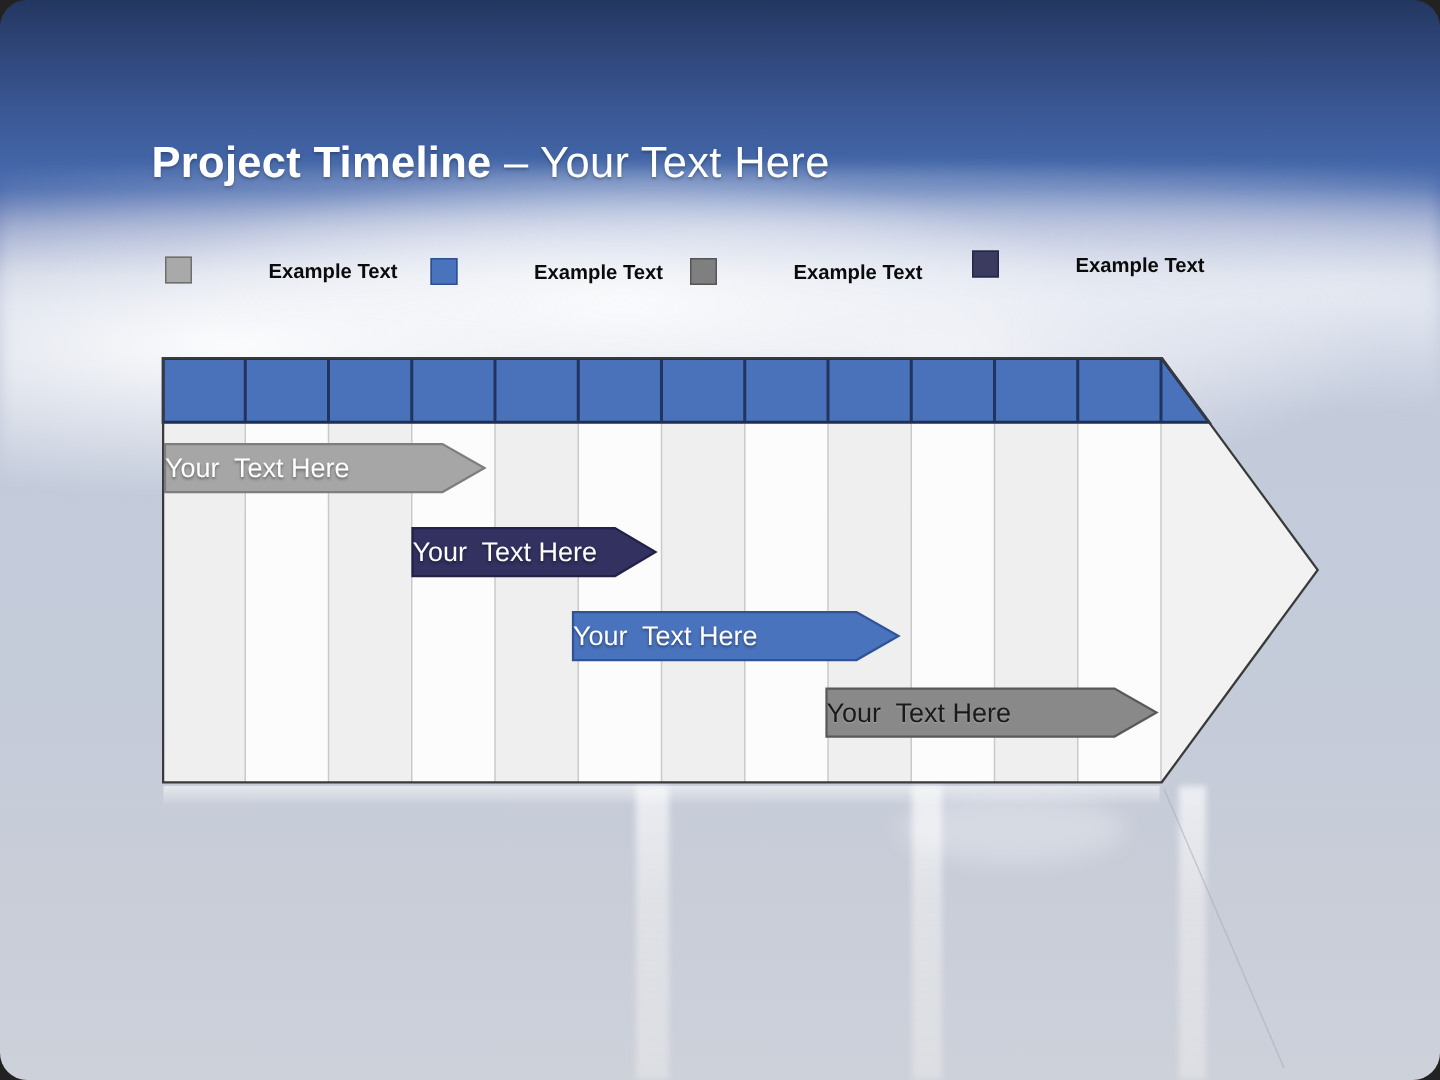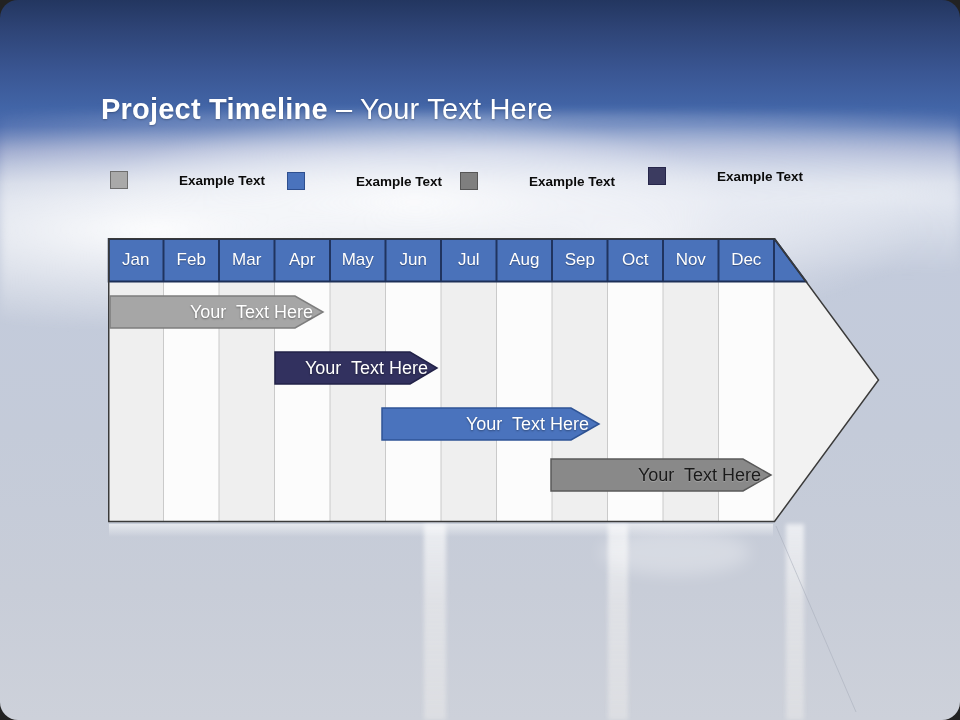--- a/index.html
+++ b/index.html
@@ -66,21 +66,21 @@
   
   .months{
     left:108px;top:239px;width:666px;height:42px;display:flex;
   }
   .month-cell{
     flex:1;display:flex;align-items:center;justify-content:center;
     color:#ffffff;font-size:17px;
     text-shadow:0 1px 1px rgba(0,0,0,0.35);
   }
   .bar-label{
-    height:32px;line-height:32px;text-align:right;
+    height:32px;line-height:32px;text-align:left;
     font-size:18px;white-space:pre;
     text-shadow:0 1px 2px rgba(0,0,0,0.4);
   }
   .bar-label.dark{text-shadow:0 1px 1px rgba(255,255,255,0.25);}
   .reflect-strip{
     left:109px;top:524px;width:664px;height:13px;
     background:linear-gradient(180deg, rgba(255,255,255,0.55), rgba(255,255,255,0));
   }
   svg{position:absolute;left:0;top:0;}
 </style>
@@ -143,34 +143,20 @@
     <path d="M108.75,238.75 L774.5,238.75 L878.5,380 L774.5,521.5 L108.75,521.5 Z" fill="none" stroke="#3a3a3a" stroke-width="1.5"></path>
 
     <path d="M110,296 H295 L323,312 L295,328 H110 Z" stroke-width="1.5" style="fill: rgb(166, 166, 166); stroke: rgb(126, 126, 126);"></path>
     <path d="M275,352 H410 L437,368 L410,384 H275 Z" stroke-width="1.5" style="fill: rgb(50, 49, 95); stroke: rgb(34, 34, 72);"></path>
     <path d="M382,408 H571 L599,424 L571,440 H382 Z" stroke-width="1.5" style="fill: rgb(74, 115, 189); stroke: rgb(47, 84, 150);"></path>
     <path d="M551,459 H743 L771,475 L743,491 H551 Z" stroke-width="1.5" style="fill: rgb(137, 137, 137); stroke: rgb(89, 89, 89);"></path>
 
     <line x1="776" y1="526" x2="856" y2="712" stroke="#a8aebb" stroke-width="1" opacity="0.55"></line>
   </svg>
 
-  <div class="abs months">
-    <span class="month-cell">Jan</span>
-    <span class="month-cell">Feb</span>
-    <span class="month-cell">Mar</span>
-    <span class="month-cell">Apr</span>
-    <span class="month-cell">May</span>
-    <span class="month-cell">Jun</span>
-    <span class="month-cell">Jul</span>
-    <span class="month-cell">Aug</span>
-    <span class="month-cell">Sep</span>
-    <span class="month-cell">Oct</span>
-    <span class="month-cell">Nov</span>
-    <span class="month-cell">Dec</span>
-  </div>
 
   <div class="abs bar-label" style="left: 110px; top: 296px; width: 203px; color: rgb(255, 255, 255);">Your  Text Here</div>
   <div class="abs bar-label" style="left: 275px; top: 352px; width: 153px; color: rgb(255, 255, 255);">Your  Text Here</div>
   <div class="abs bar-label" style="left: 382px; top: 408px; width: 207px; color: rgb(255, 255, 255);">Your  Text Here</div>
   <div class="abs bar-label dark" style="left: 551px; top: 459px; width: 210px; color: rgb(26, 26, 26);">Your  Text Here</div>
 
   <div class="abs reflect-strip"></div>
 
 </div>
 

